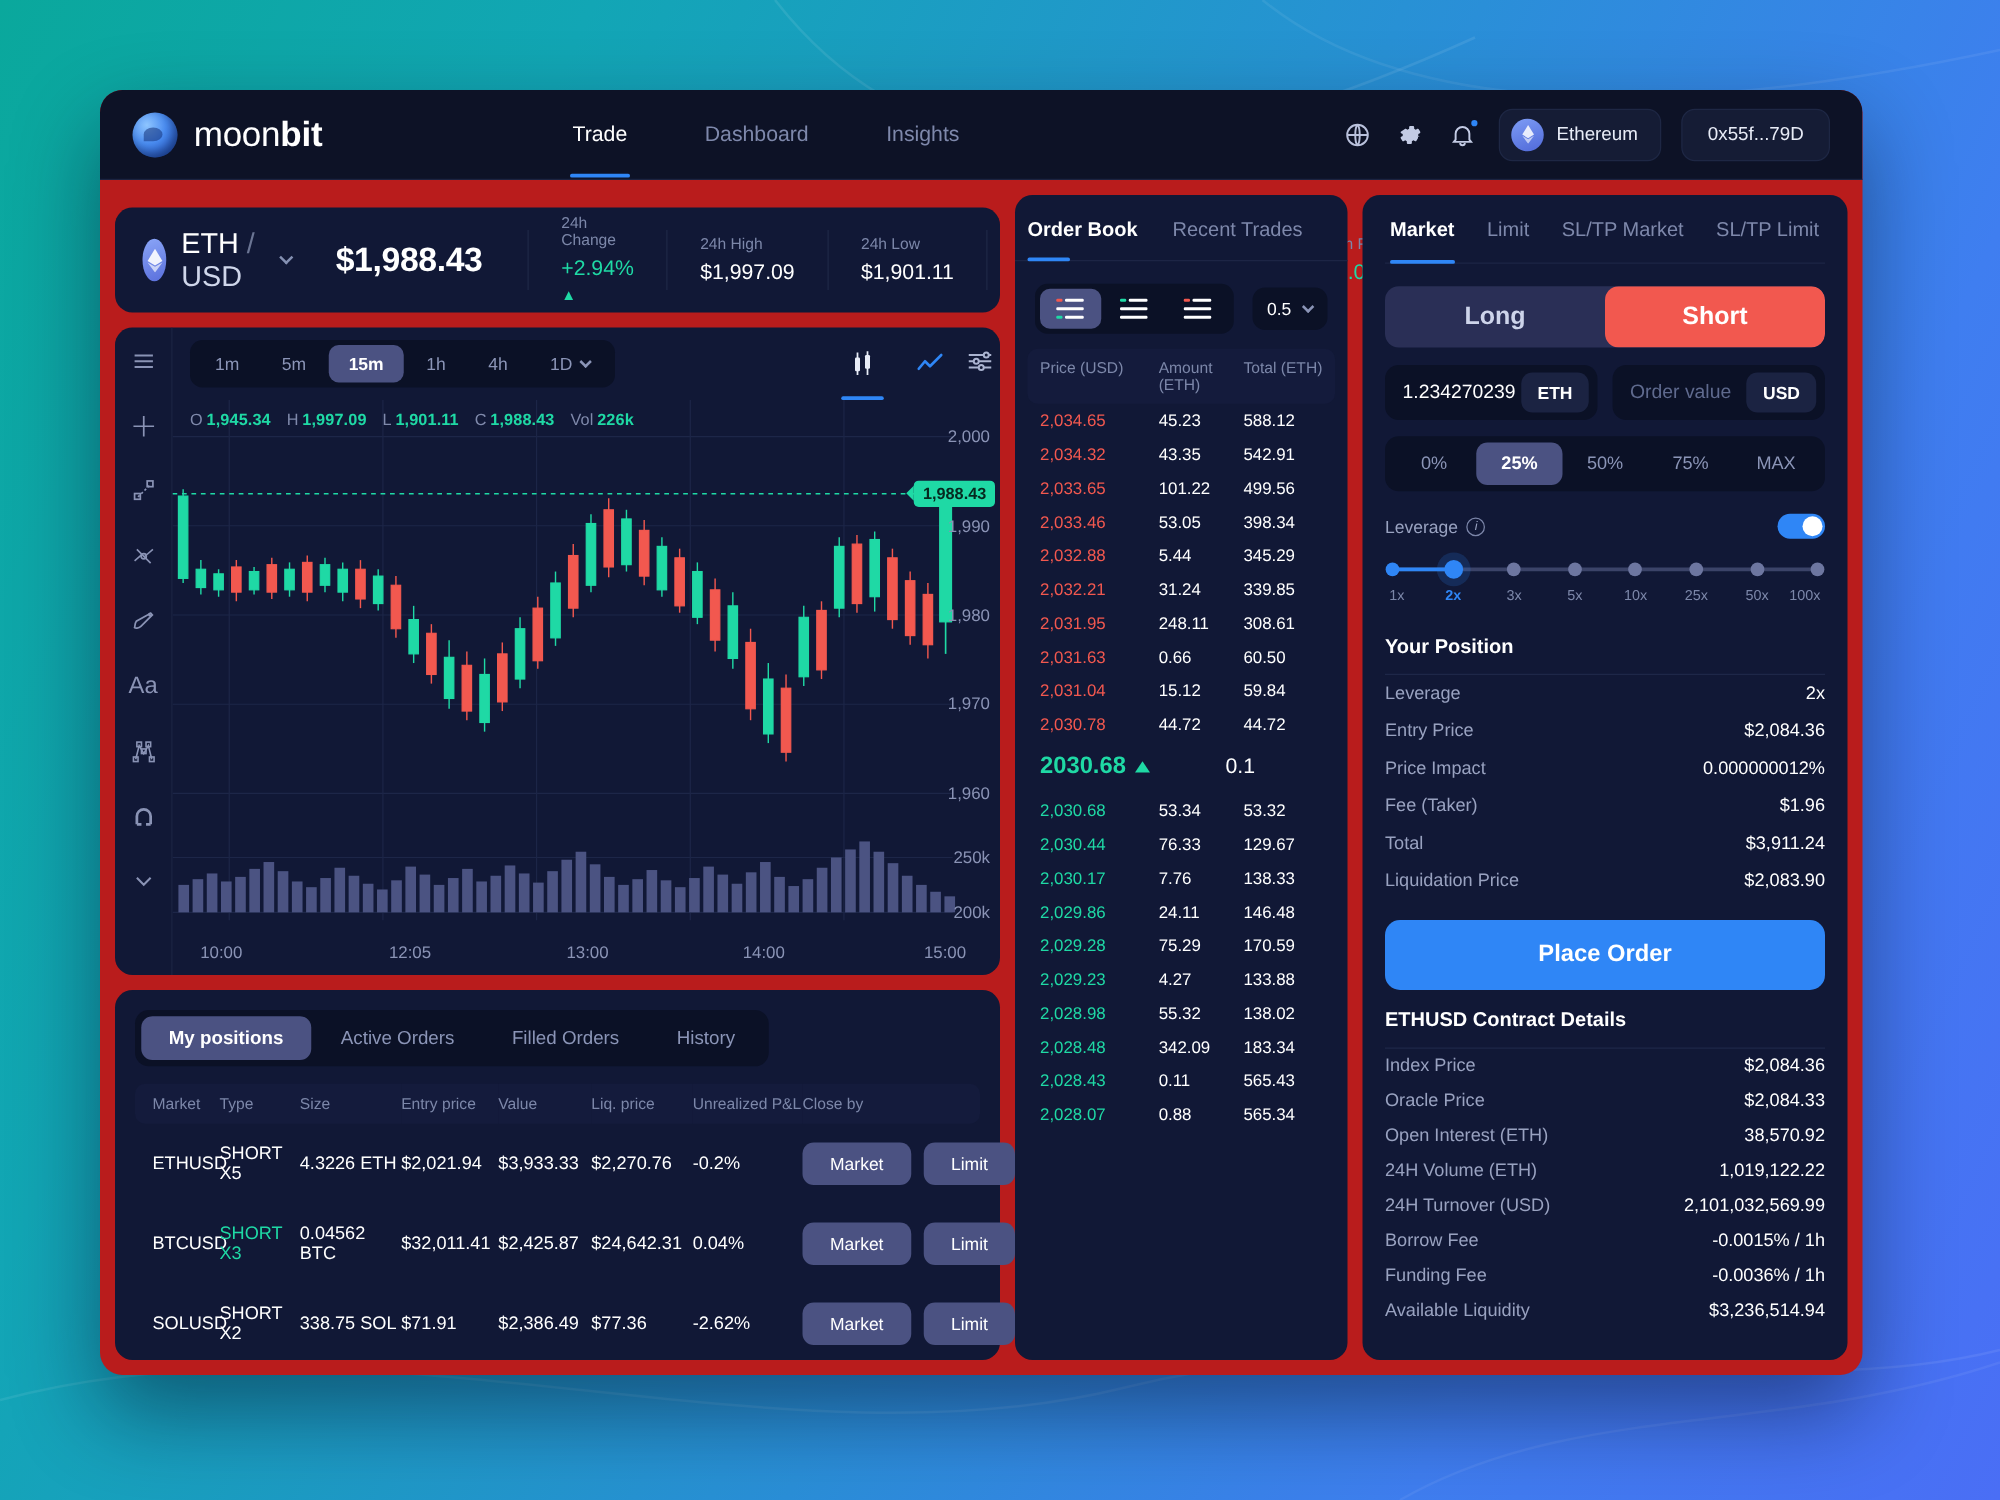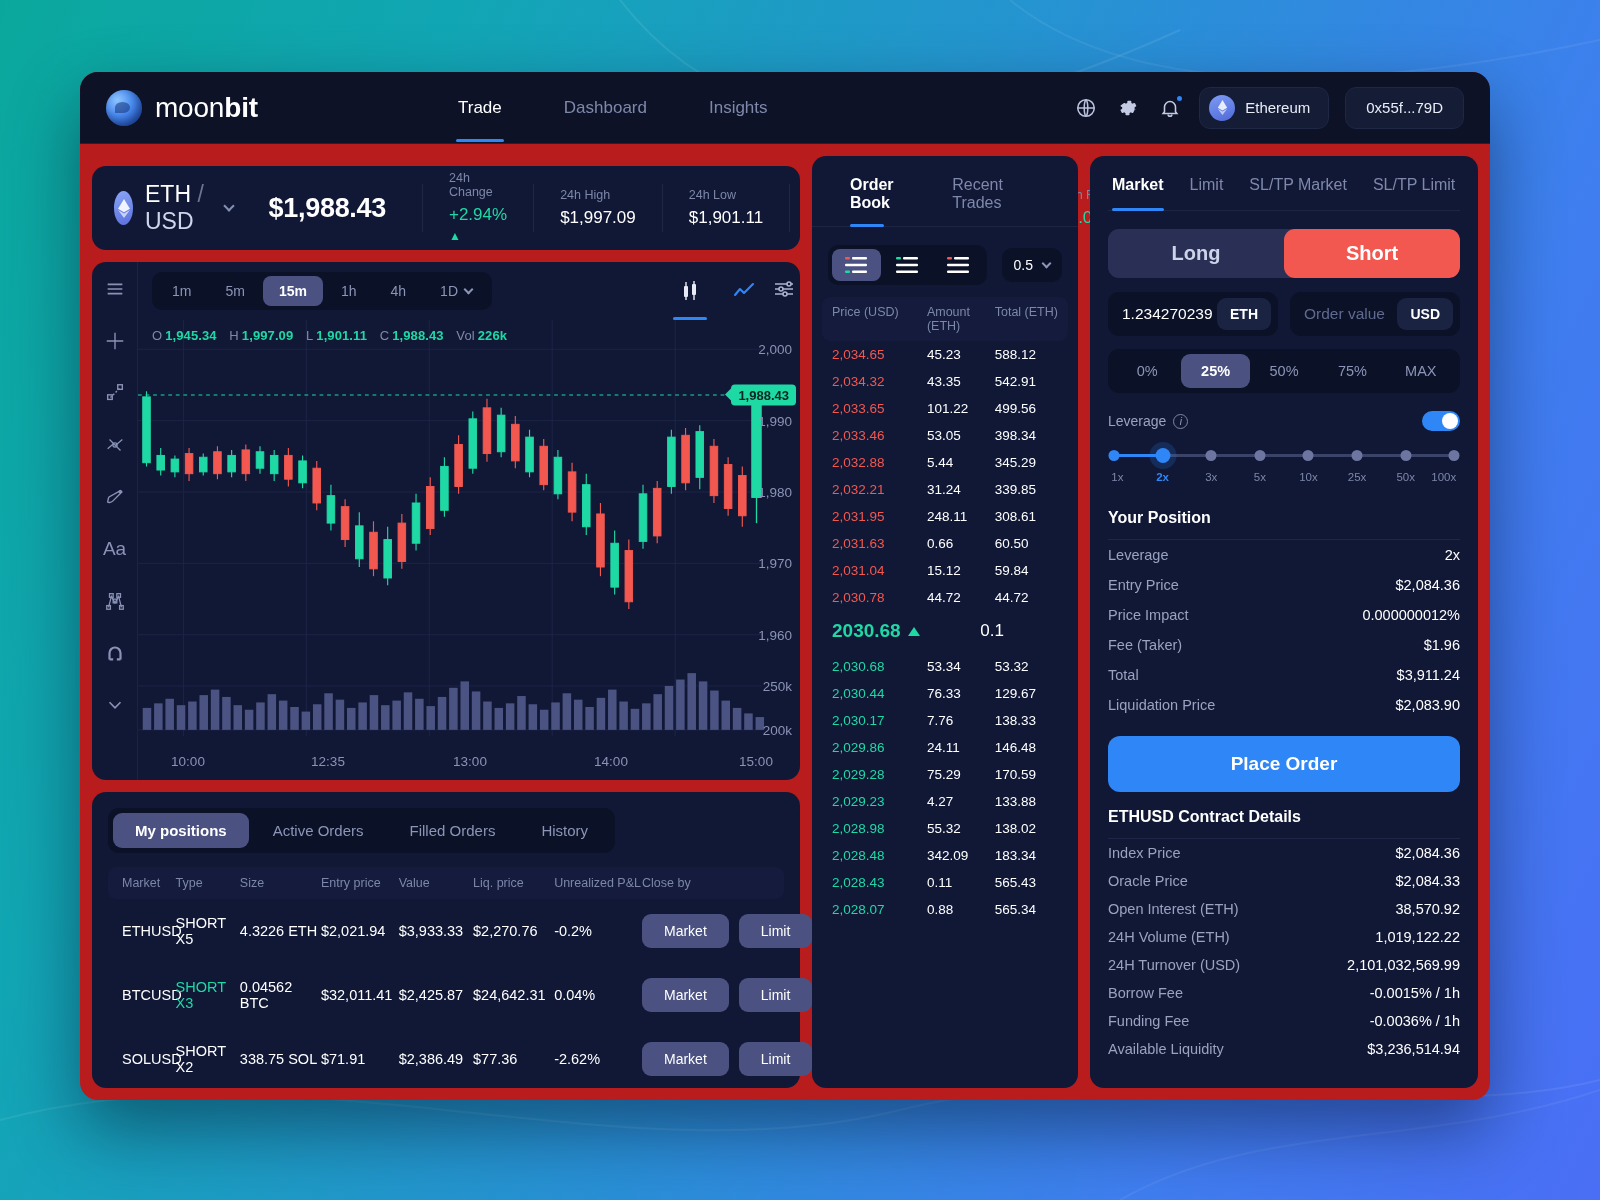--- a/index.html
+++ b/index.html
@@ -163,21 +163,21 @@
   .pnl-neg { color: #f2584f; }
   .pnl-pos { color: #1fd9a5; }
   .closebtns { display: flex; gap: 10px; }
   .cbtn {
     background: #4b5282; color: #fff; border: none; border-radius: 9px;
     padding: 9px 22px; font-size: 14px; cursor: pointer; font-family: inherit;
   }
 
   
   .col-ob { width: 266px; flex: none; display: flex; flex-direction: column; padding: 14px 0 10px; }
-  .ob-tabs { display: flex; gap: 28px; padding: 6px 38px 0; border-bottom: 1px solid #1d2545; }
+  .ob-tabs { display: flex; gap: 28px; padding: 6px 10px 0; border-bottom: 1px solid #1d2545; }
   .ob-tab { font-size: 16px; color: #7e88ab; padding-bottom: 14px; position: relative; cursor: pointer; }
   .ob-tab.active { color: #fff; font-weight: 600; }
   .ob-tab.active::after { content:""; position:absolute; left:0; width:34px; bottom:-1px; height:3px; background:#2f86f6; border-radius:2px; }
 
   .ob-ctrl { display: flex; align-items: center; gap: 10px; padding: 18px 16px 12px; }
   .ob-views { display: flex; background: #0b1126; border-radius: 10px; padding: 4px; gap: 2px; }
   .ob-view { width: 49px; height: 32px; border-radius: 8px; display:flex; align-items:center; justify-content:center; cursor:pointer; }
   .ob-view.active { background: #4b5282; }
   .ob-view svg { width: 26px; height: 18px; }
   .ob-group {
@@ -634,22 +634,22 @@
               <div class="paxis-lbl" style="top:40%">1,980</div>
               <div class="paxis-lbl" style="top:56.6%">1,970</div>
               <div class="paxis-lbl" style="top:73.2%">1,960</div>
               <div class="paxis-lbl" style="top:85%">250k</div>
               <div class="paxis-lbl" style="top:95.3%">200k</div>
               <div class="price-tag" style="top:17.4%">1,988.43</div>
             </div>
           </div>
 
           <div class="time-axis">
-            <div class="taxis-lbl" style="left:50px">10:00</div>
-            <div class="taxis-lbl" style="left:190px">12:35</div>
+            <div class="taxis-lbl" style="left:39px">10:00</div>
+            <div class="taxis-lbl" style="left:190px">12:05</div>
             <div class="taxis-lbl" style="left:332px">13:00</div>
             <div class="taxis-lbl" style="left:473px">14:00</div>
             <div class="taxis-lbl" style="left:618px">15:00</div>
           </div>
         </div>
       </div>
 
       <div class="panel positions">
         <div class="ptabs">
           <div class="ptab active">My positions</div>

